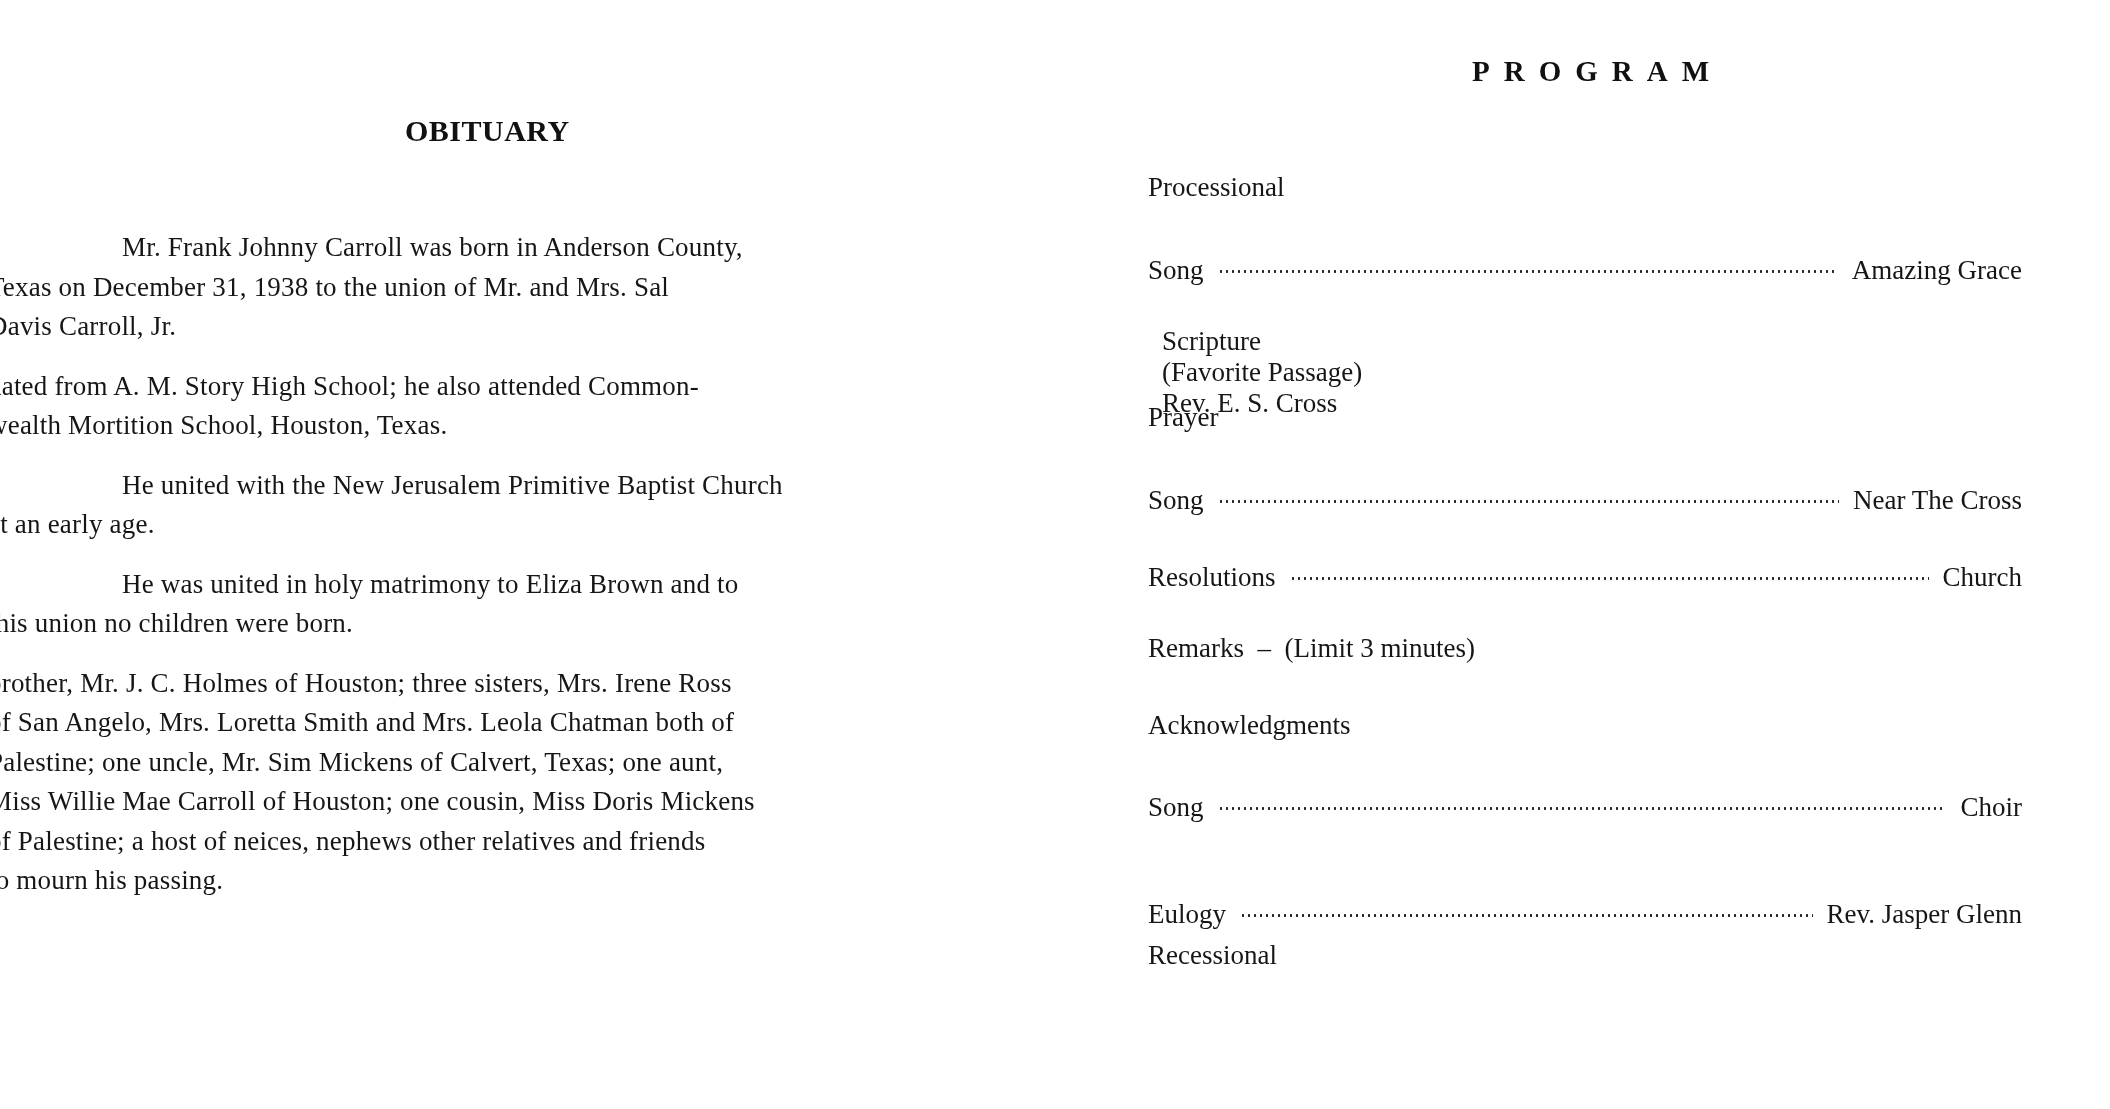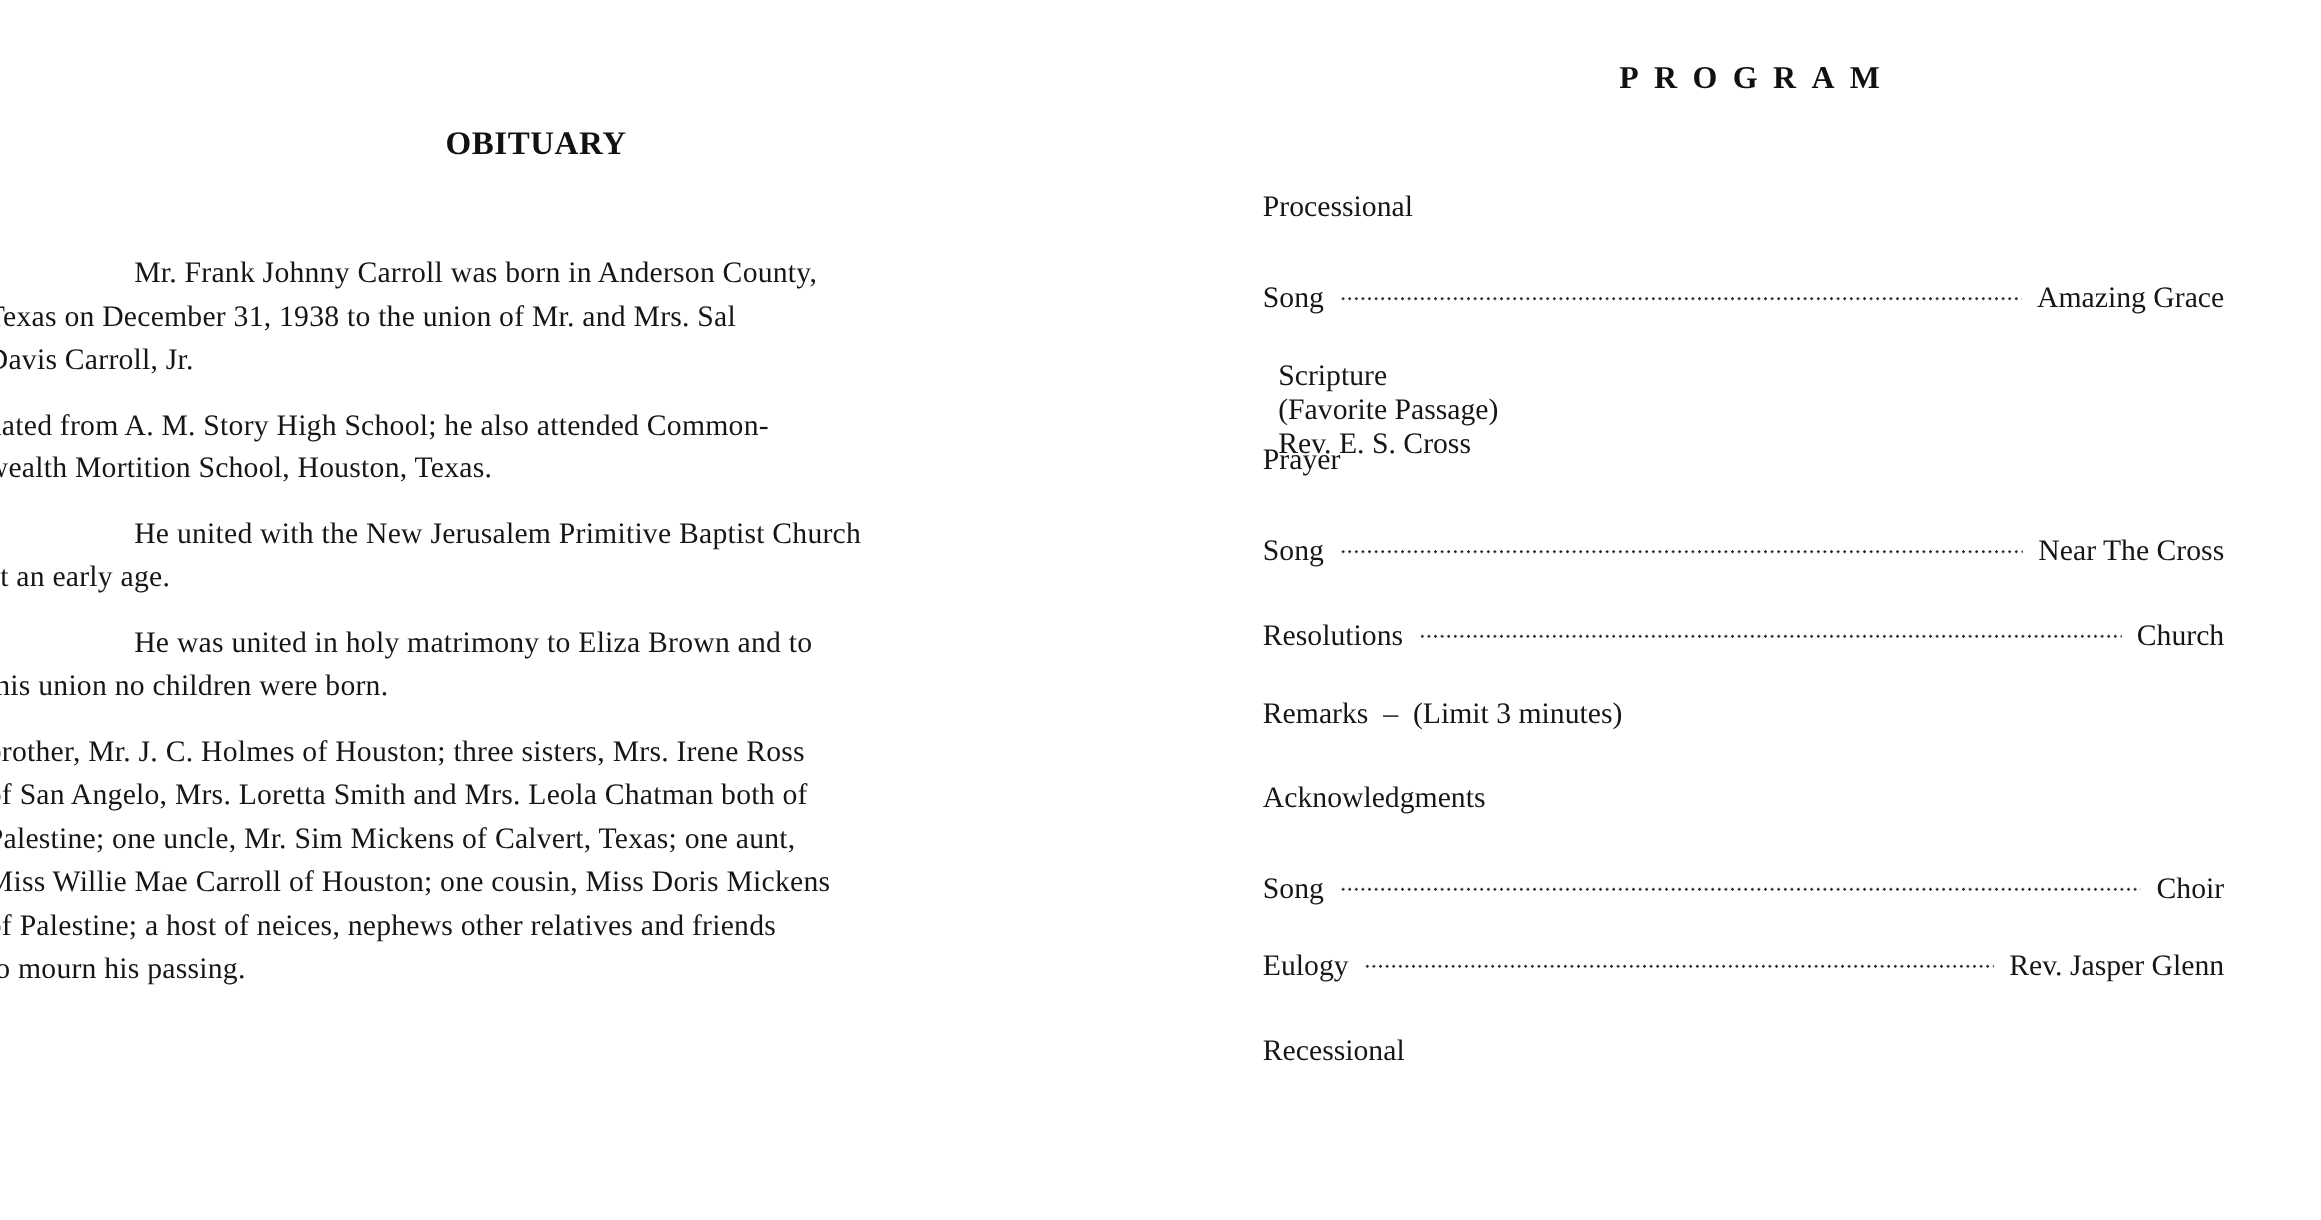--- a/index.html
+++ b/index.html
@@ -115,21 +115,21 @@
         <span class="prog-label" style="white-space: pre;">Remarks  –  (Limit 3 minutes)</span>
       </div>
       <div class="prog-row plain" style="top: 537.6px;">
         <span class="prog-label" style="white-space: pre;">Acknowledgments</span>
       </div>
       <div class="prog-row" style="top: 614.4px;">
         <span class="prog-label" style="white-space: pre;">Song</span>
         <span class="prog-leader"></span>
         <span class="prog-value">Choir</span>
       </div>
-      <div class="prog-row" style="top: 684px;">
+      <div class="prog-row" style="top: 721px;">
         <span class="prog-label" style="white-space: pre;">Eulogy</span>
         <span class="prog-leader"></span>
         <span class="prog-value">Rev. Jasper Glenn</span>
       </div>
       <div class="prog-row plain" style="top: 768px;">
         <span class="prog-label" style="white-space: pre;">Recessional</span>
       </div>
     </div>
 </div>
 

